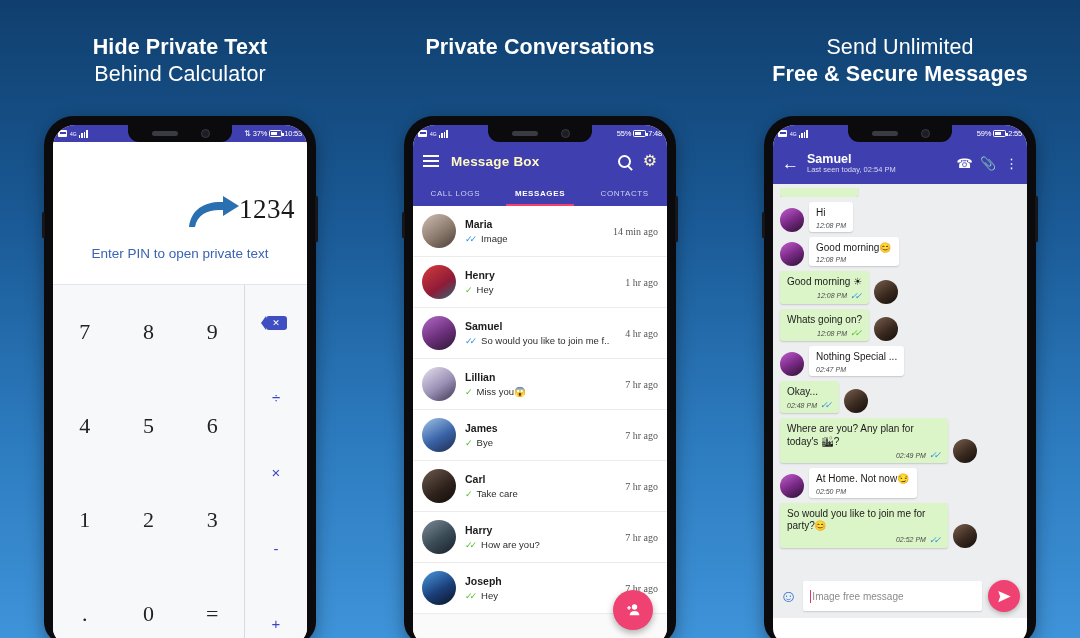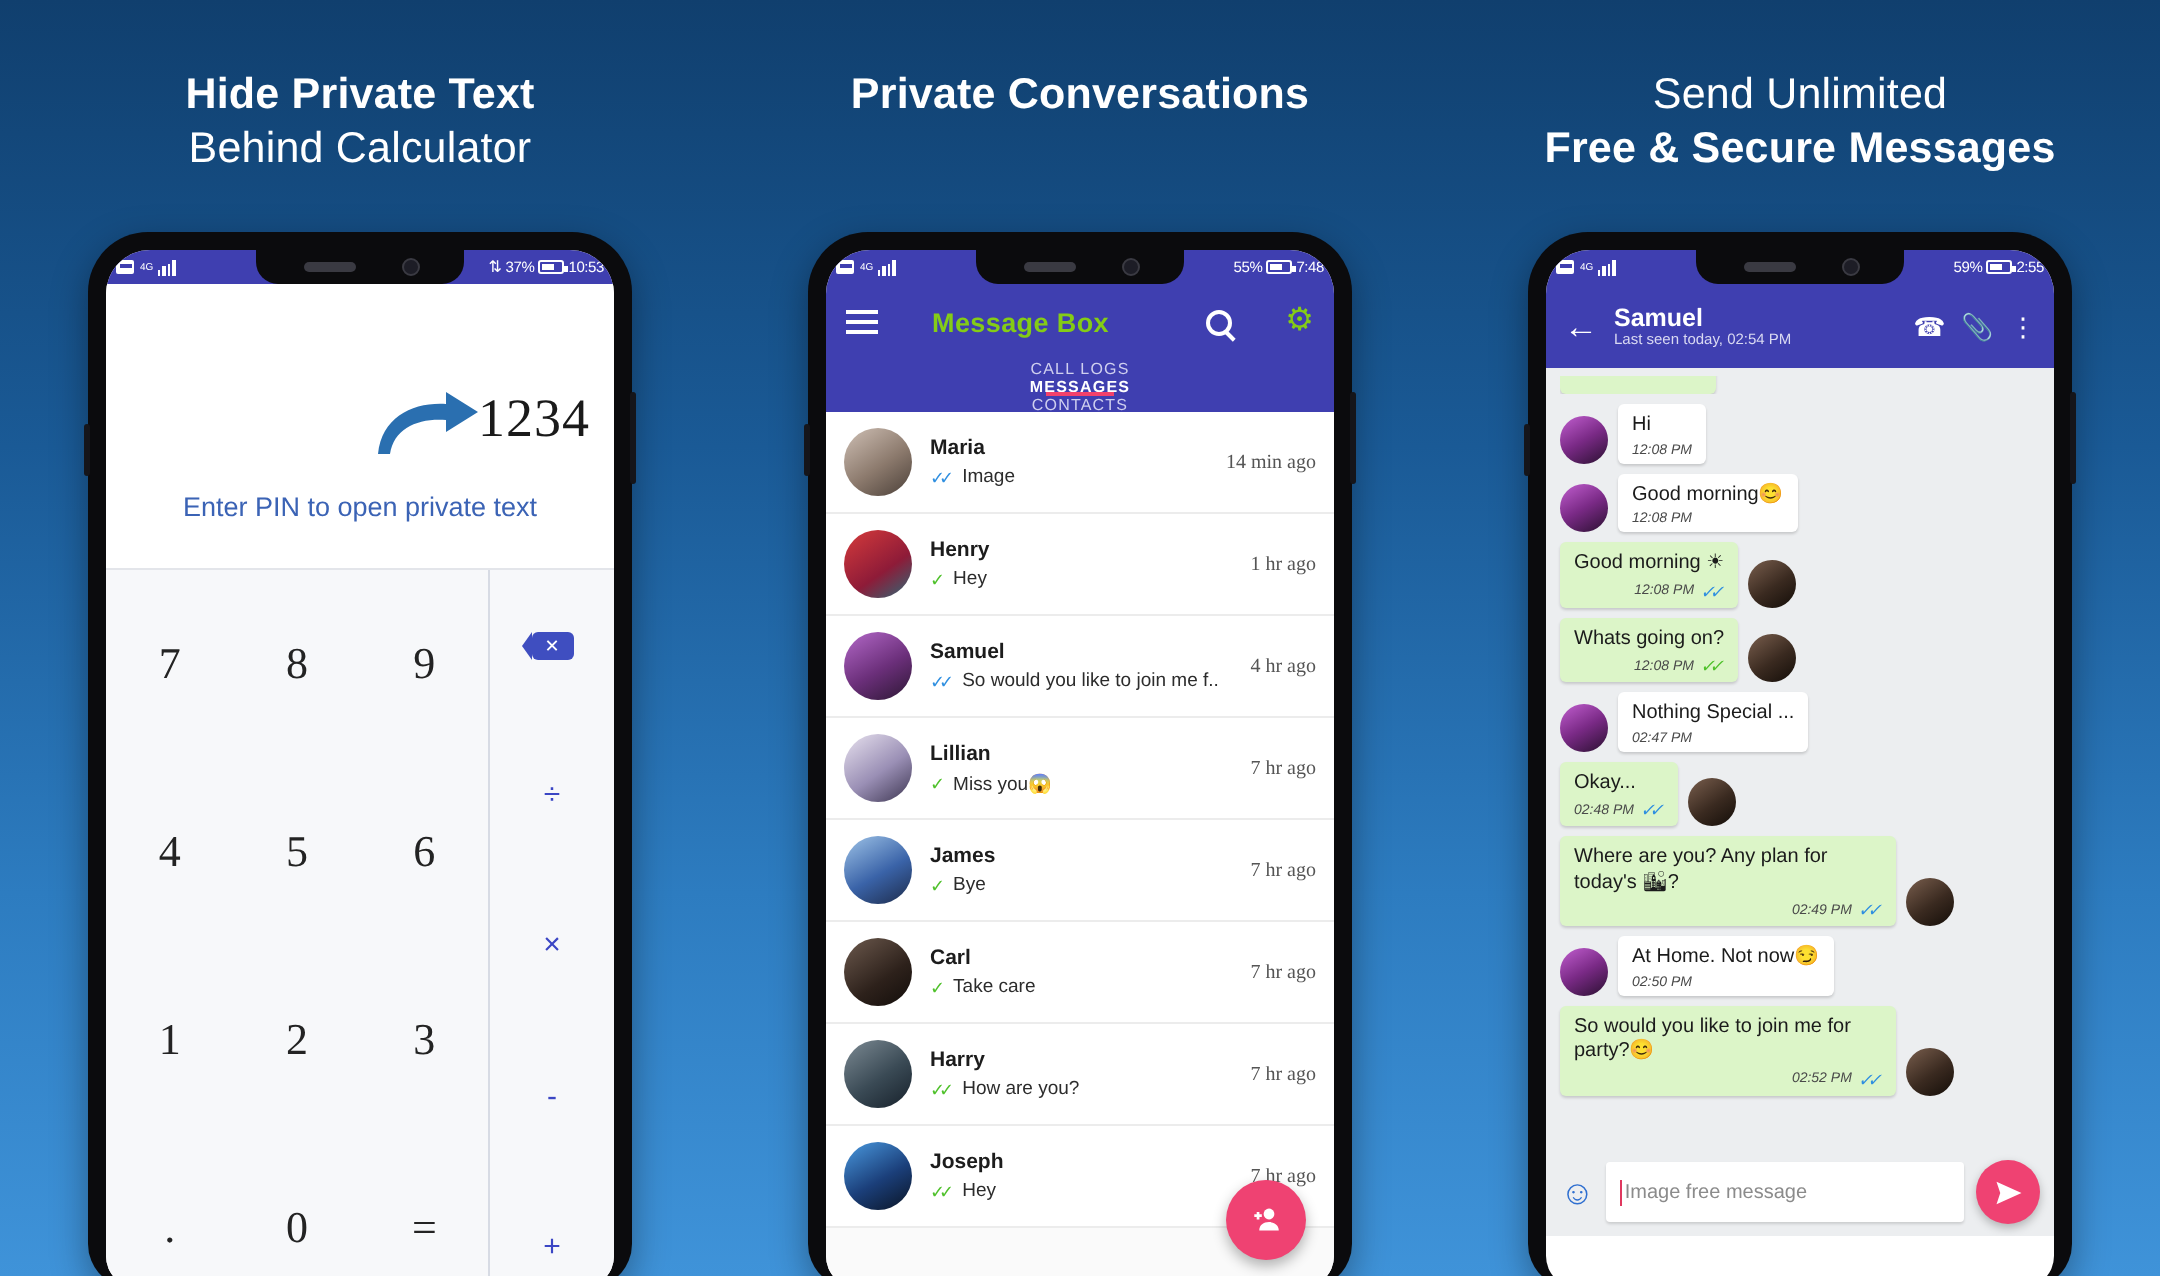--- a/index.html
+++ b/index.html
@@ -114,31 +114,31 @@
     position: relative;
   }
   .op-back::before {
     content:""; position:absolute; left:-5px; top:0; width:0; height:0;
     border-top: 7px solid transparent; border-bottom: 7px solid transparent;
     border-right: 5px solid #3f4ec0;
   }
 
   
   .appbar {
-    background: #3f3fb0; color: #84cc16; height: 38px;
-    display: flex; align-items: center; padding: 0 10px; gap: 27px;
+    background: #3f3fb0; color: #fef9c3; height: 38px;
+    display: flex; align-items: center; padding: 0 10px; gap: 12px;
   }
   .hamburger { width: 16px; display: flex; flex-direction: column; gap: 3px; cursor: pointer; }
   .hamburger i { height: 2px; background: #fff; display: block; }
   .appbar-title { font-size: 13.5px; font-weight: bold; flex: 1; letter-spacing: .2px; }
   .ic-search { width: 13px; height: 13px; border: 2px solid #fff; border-radius: 50%; position: relative; }
   .ic-search::after { content:""; position:absolute; right:-4px; bottom:-3px; width:6px; height:2px; background:#fff; transform: rotate(45deg); }
   .ic-gear { font-size: 16px; line-height: 1; }
   .tabs {
-    background: #3f3fb0; display: flex; height: 26px; align-items: center; flex-direction: column;
+    background: #3f3fb0; display: flex; height: 26px; align-items: center;
   }
   .tab {
     flex: 1; text-align: center; color: #cfcfef; font-size: 8px;
     letter-spacing: .6px; height: 100%; display: flex; align-items: center; justify-content: center;
     position: relative;
   }
   .tab.active { color: #ffffff; font-weight: bold; }
   .tab.active::after {
     content: ""; position: absolute; left: 8px; right: 8px; bottom: 0;
     height: 2.5px; background: #f2416b;

